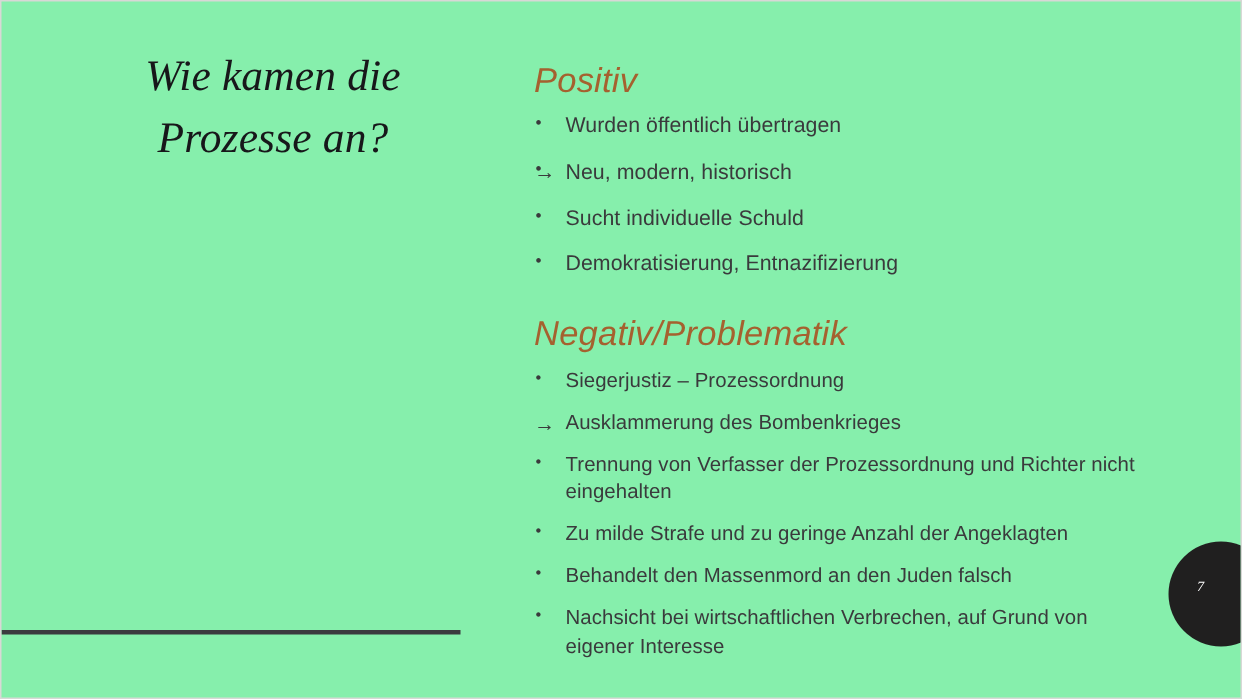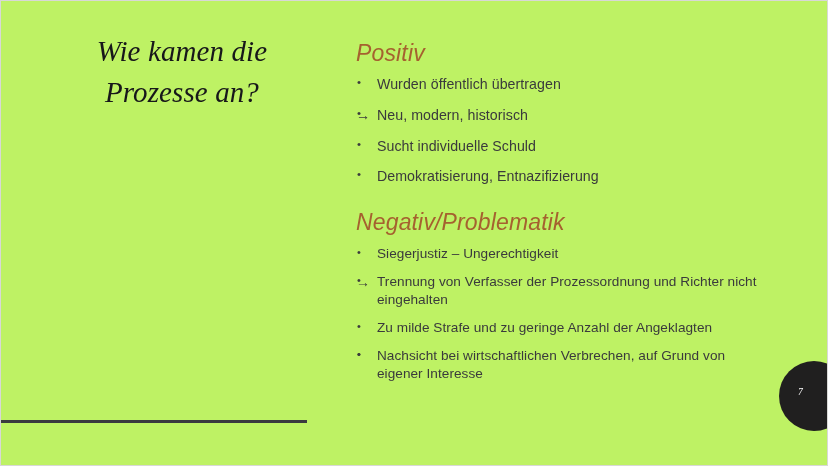--- a/index.html
+++ b/index.html
@@ -11,21 +11,21 @@
     width: 828px;
     height: 466px;
     overflow: hidden;
     font-family: "Liberation Sans", sans-serif;
   }
 
   #slide {
     position: relative;
     width: 828px;
     height: 466px;
-    background: #bef264;
+    background: #86efac;
     box-sizing: border-box;
     border: 1px solid #d8d8d6;
     overflow: hidden;
   }
 
   
   #title-block {
     position: absolute;
     left: 36px;
     top: 30px;
@@ -179,35 +179,37 @@
           <span>Demokratisierung, Entnazifizierung</span>
         </li>
       </ul>
     </div>
 
     <div id="section-negativ">
       <div class="section-heading" id="section-negativ-heading">Negativ/Problematik</div>
       <ul class="bullet-list">
         <li class="bullet-item">
           <span class="bullet-marker dot">•</span>
-          <span>Siegerjustiz – Ungerechtigkeit</span>
+          <span>Siegerjustiz – Prozessordnung</span>
         </li>
         <li class="bullet-item">
           <span class="bullet-marker arrow">→</span>
+          <span>Ausklammerung des Bombenkrieges</span>
         </li>
         <li class="bullet-item">
           <span class="bullet-marker dot">•</span>
           <span>Trennung von Verfasser der Prozessordnung und Richter nicht eingehalten</span>
         </li>
         <li class="bullet-item">
           <span class="bullet-marker dot">•</span>
           <span>Zu milde Strafe und zu geringe Anzahl der Angeklagten</span>
         </li>
         <li class="bullet-item">
           <span class="bullet-marker dot">•</span>
+          <span>Behandelt den Massenmord an den Juden falsch</span>
         </li>
         <li class="bullet-item">
           <span class="bullet-marker dot">•</span>
           <span>Nachsicht bei wirtschaftlichen Verbrechen, auf Grund von eigener Interesse</span>
         </li>
       </ul>
     </div>
 
   </div>
 

